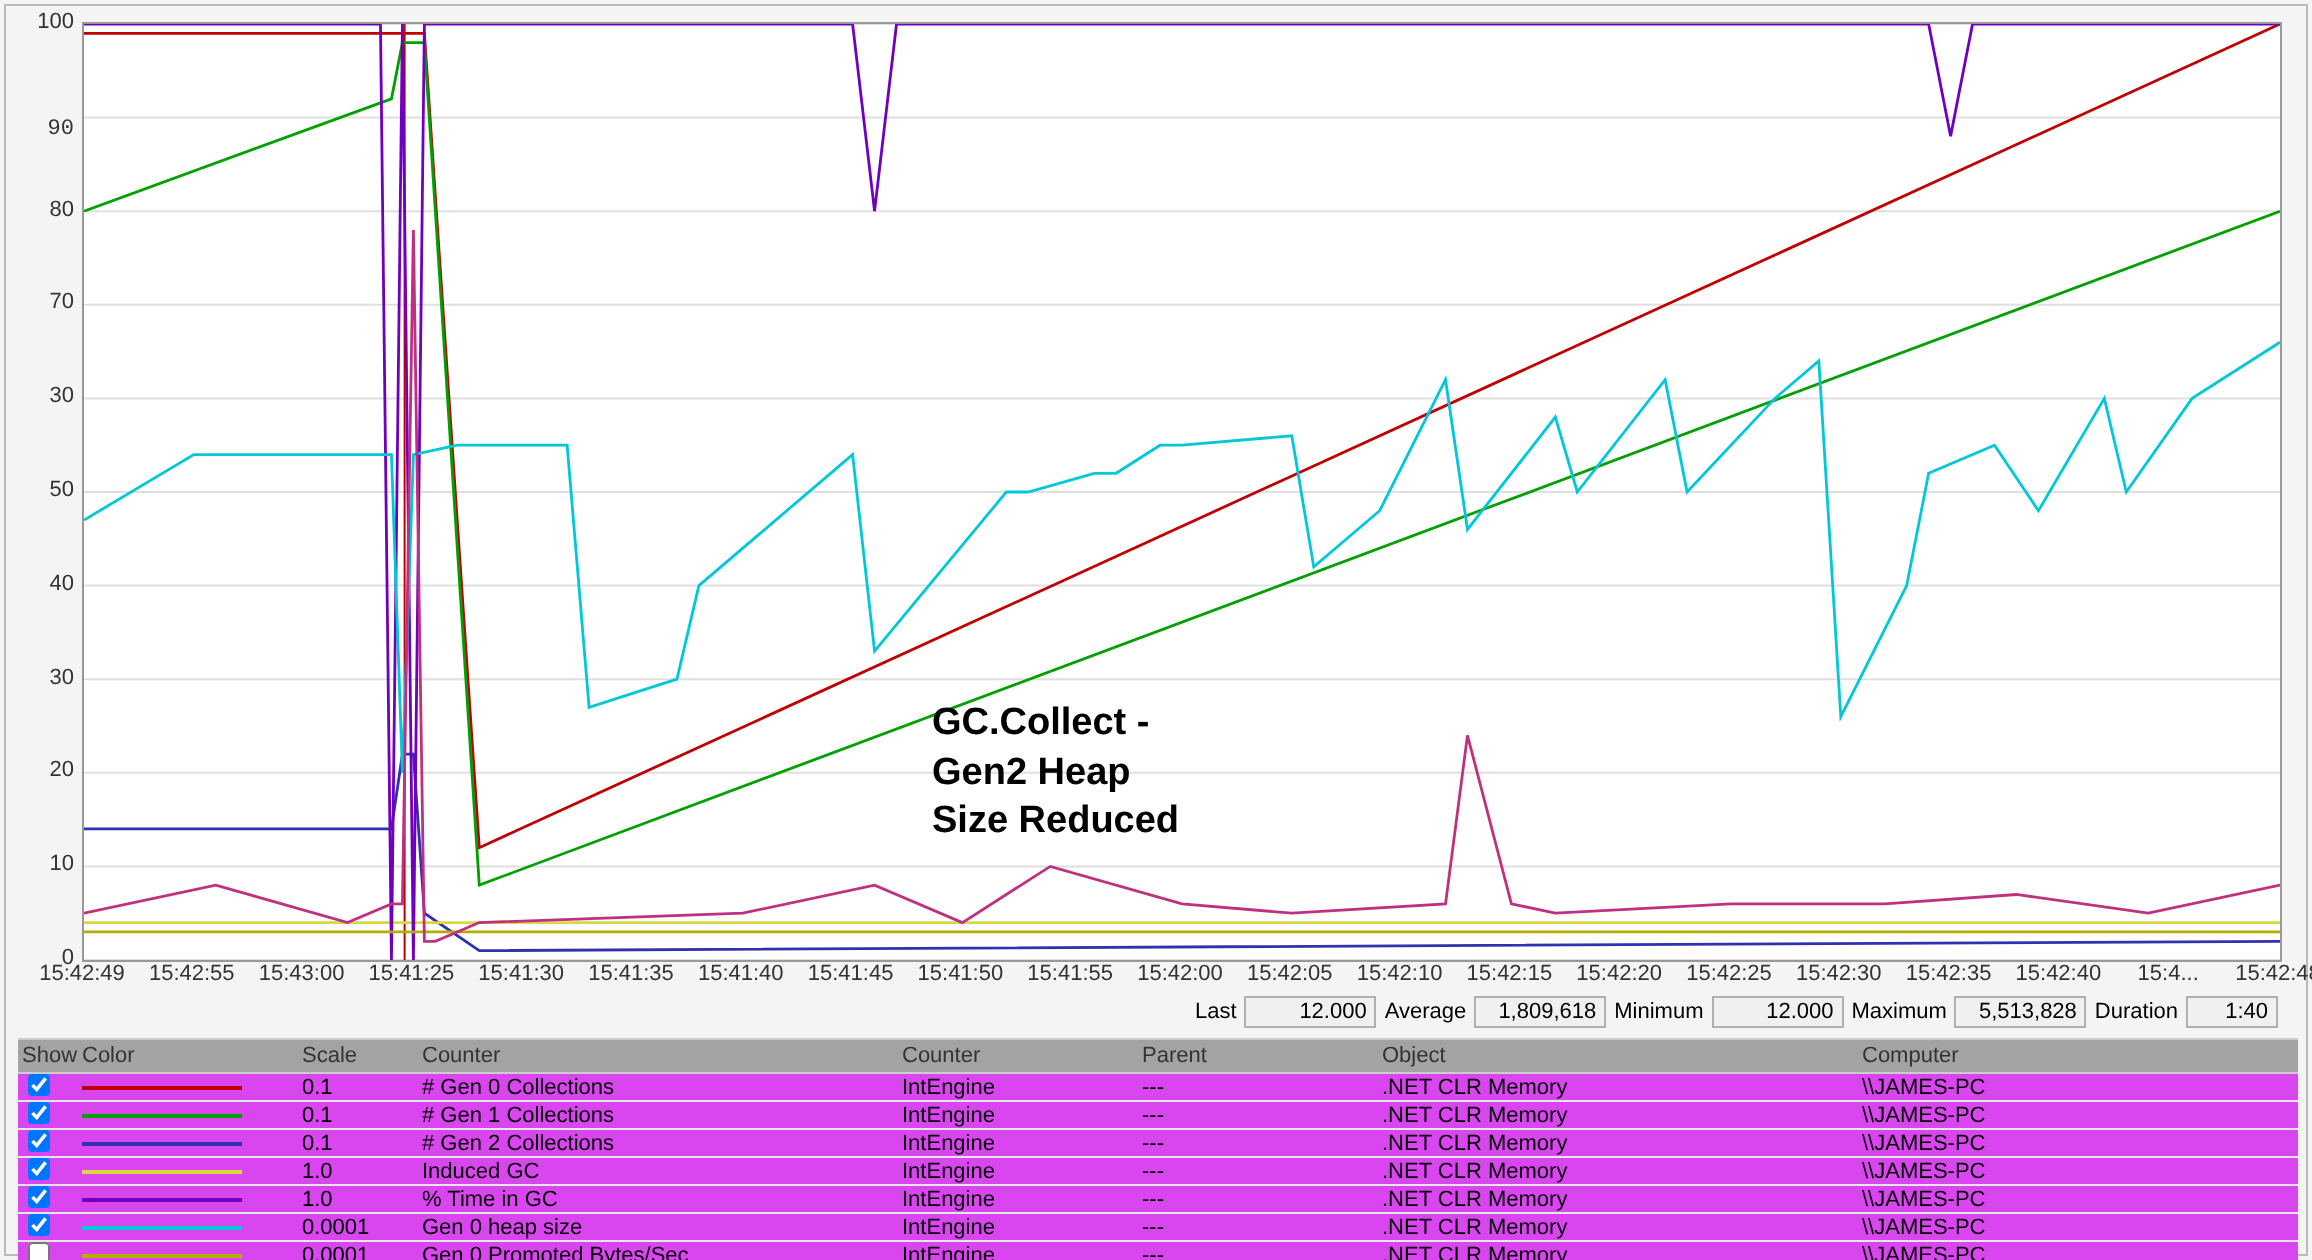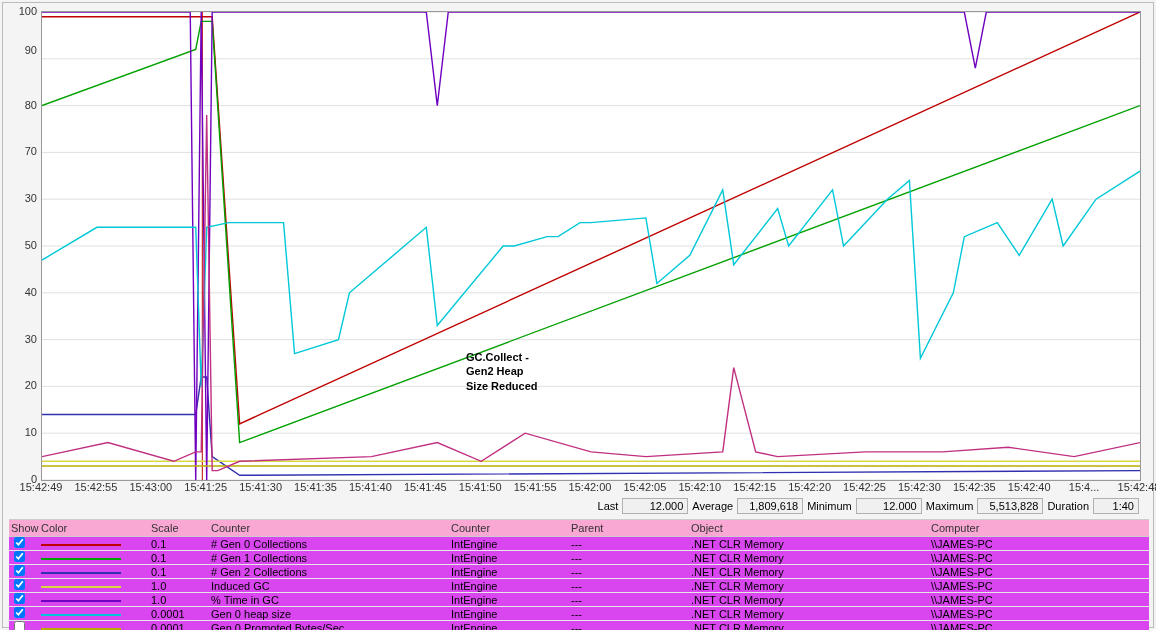--- a/index.html
+++ b/index.html
@@ -57,21 +57,21 @@
   .x-tick {
     position: absolute;
     top: 0;
     transform: translateX(-50%);
     color: #333;
     white-space: nowrap;
   }
   .annotation {
     position: absolute;
     font-weight: bold;
-    font-size: 11px;
+    font-size: 19px;
     color: #000;
     line-height: 1.3;
   }
   .stats-row {
     position: absolute;
     left: 38px;
     top: 494px;
     width: 1098px;
     height: 18px;
     display: flex;
@@ -94,21 +94,21 @@
     width: 1140px;
   }
   .legend-header, .legend-row {
     display: grid;
     grid-template-columns: 30px 110px 60px 240px 120px 120px 240px 200px;
     align-items: center;
     font-size: 11px;
     height: 13px;
   }
   .legend-header {
-    background: #f9a8d4;
+    background: #a3a3a3;
     border-top: 1px solid #ccc;
     border-bottom: 1px solid #ccc;
     color: #333;
     height: 16px;
   }
   .legend-row {
     border-bottom: 1px solid #e6e6e6;
     background: #d946ef;
   }
   .legend-cell {
@@ -136,21 +136,21 @@
   <div class="y-ticks" id="y-ticks">
       <div class="y-tick" style="top: 468px;">0</div>
       <div class="y-tick" style="top: 421.2px;">10</div>
       <div class="y-tick" style="top: 374.4px;">20</div>
       <div class="y-tick" style="top: 328px;">30</div>
       <div class="y-tick" style="top: 280.8px;">40</div>
       <div class="y-tick" style="top: 234px;">50</div>
       <div class="y-tick" style="top: 187.2px;">30</div>
       <div class="y-tick" style="top: 140.4px;">70</div>
       <div class="y-tick" style="top: 93.6px;">80</div>
-      <div class="y-tick" style="top: 39px;">90</div>
+      <div class="y-tick" style="top: 54px; font-family: Liberation Mono, monospace;">90</div>
       <div class="y-tick" style="top: 0px;">100</div>
     </div>
 
   <div class="chart-area">
     <svg class="chart-svg" id="chart-svg" viewBox="0 0 1098 468" preserveAspectRatio="none">
         <line x1="0" x2="1098" y1="468" y2="468" stroke="#e0e0e0" stroke-width="1"></line>
         <line x1="0" x2="1098" y1="421.2" y2="421.2" stroke="#e0e0e0" stroke-width="1"></line>
         <line x1="0" x2="1098" y1="374.40000000000003" y2="374.40000000000003" stroke="#e0e0e0" stroke-width="1"></line>
         <line x1="0" x2="1098" y1="327.59999999999997" y2="327.59999999999997" stroke="#e0e0e0" stroke-width="1"></line>
         <line x1="0" x2="1098" y1="280.8" y2="280.8" stroke="#e0e0e0" stroke-width="1"></line>

